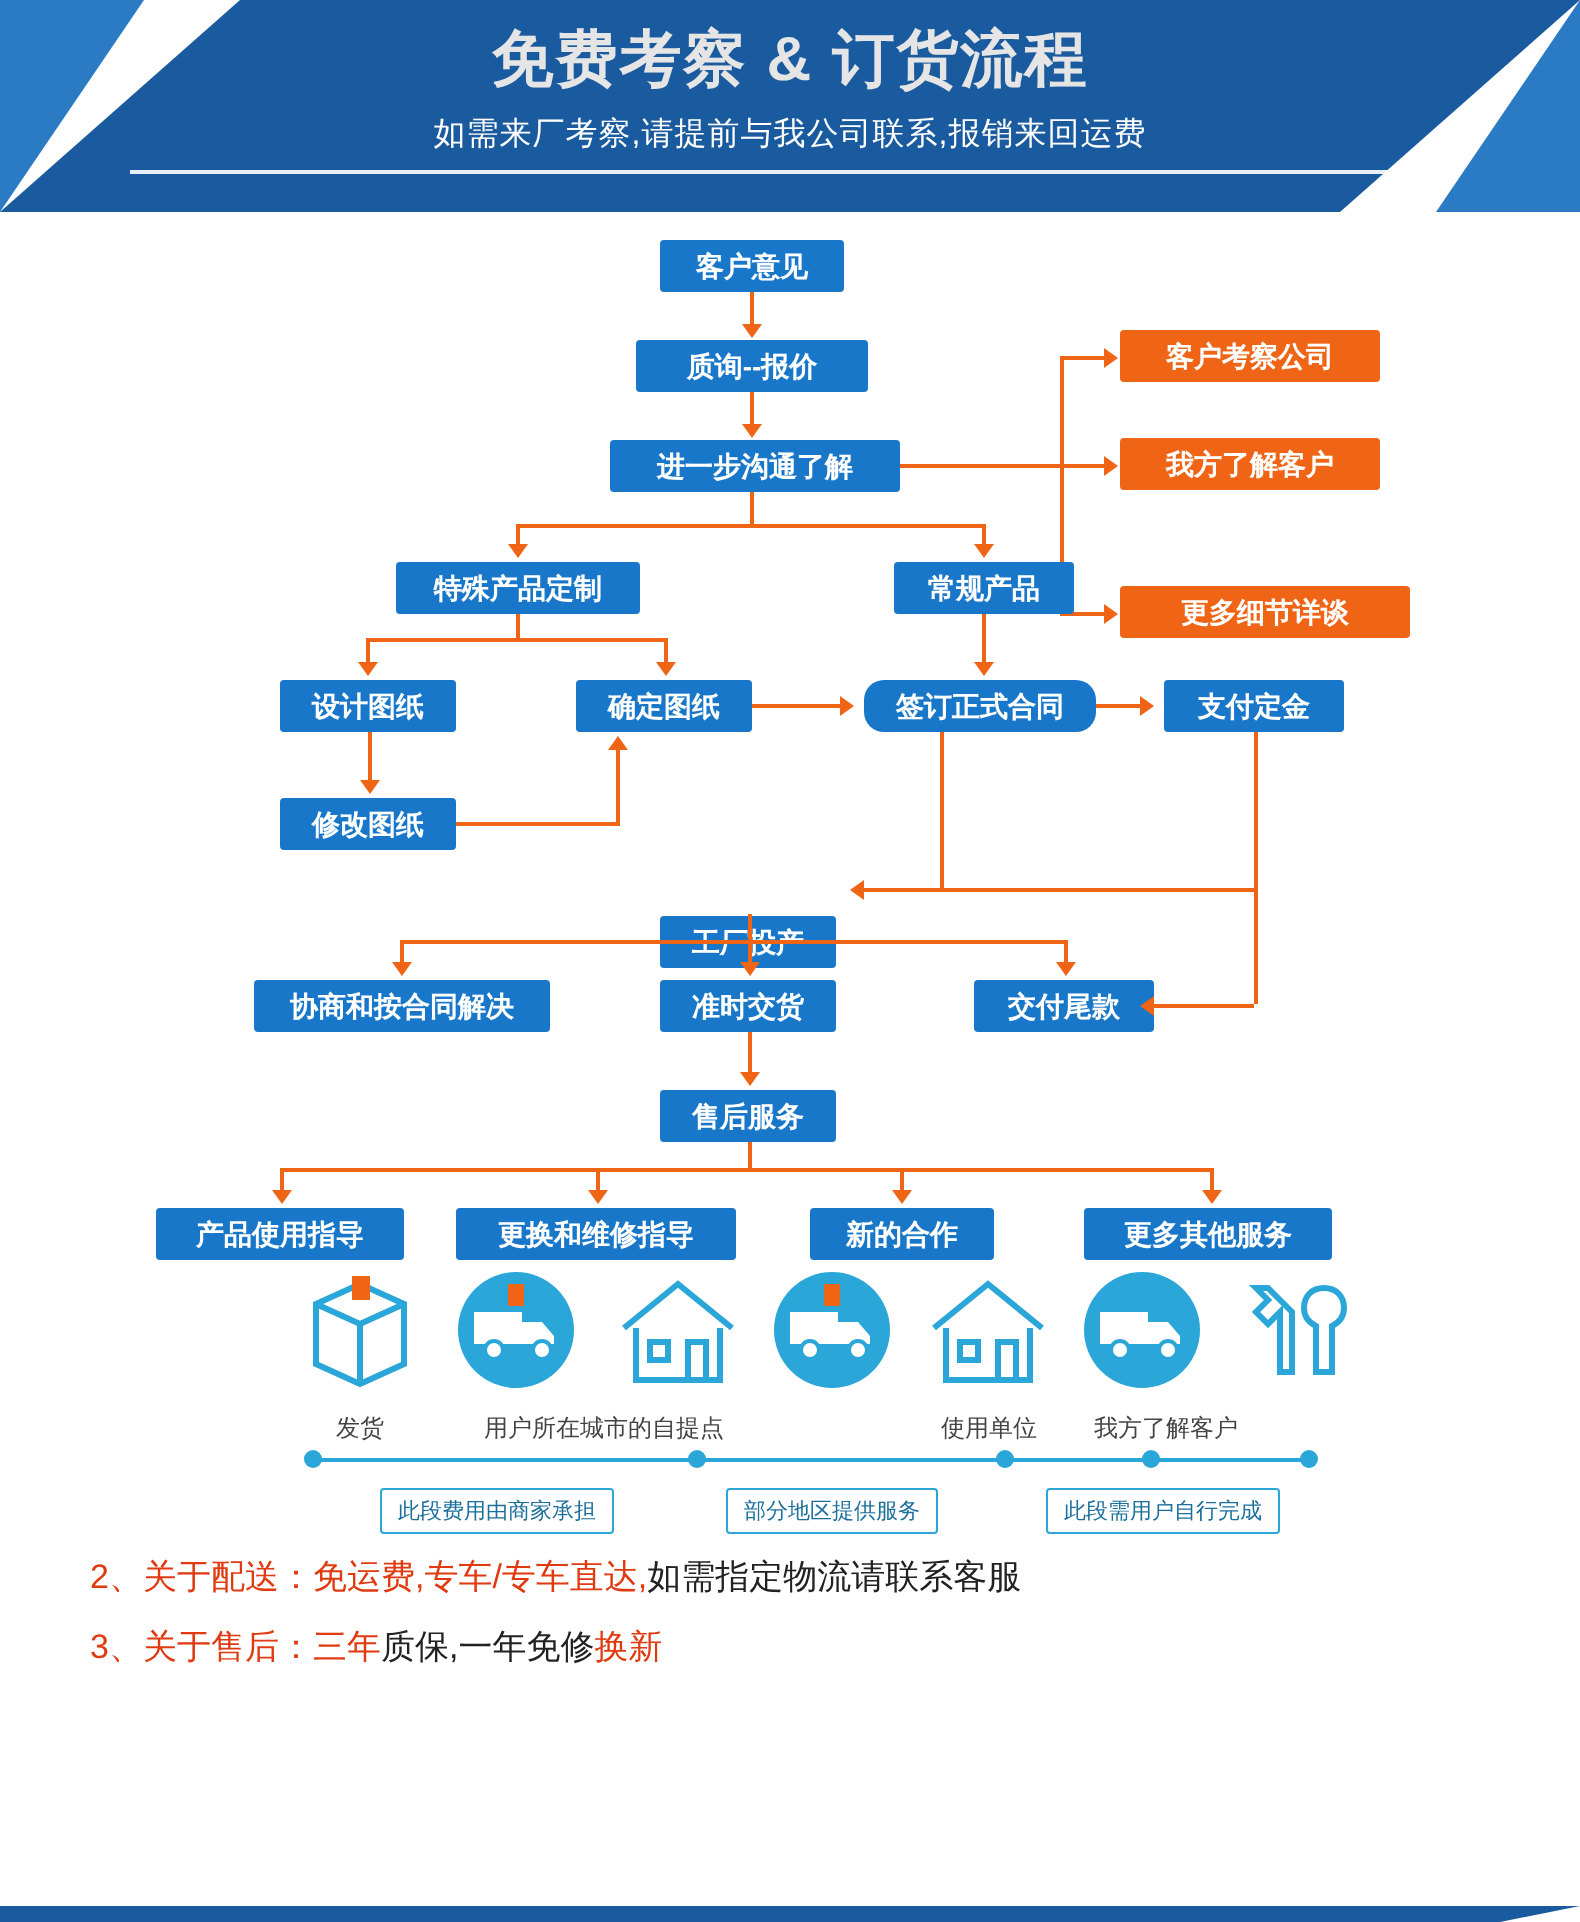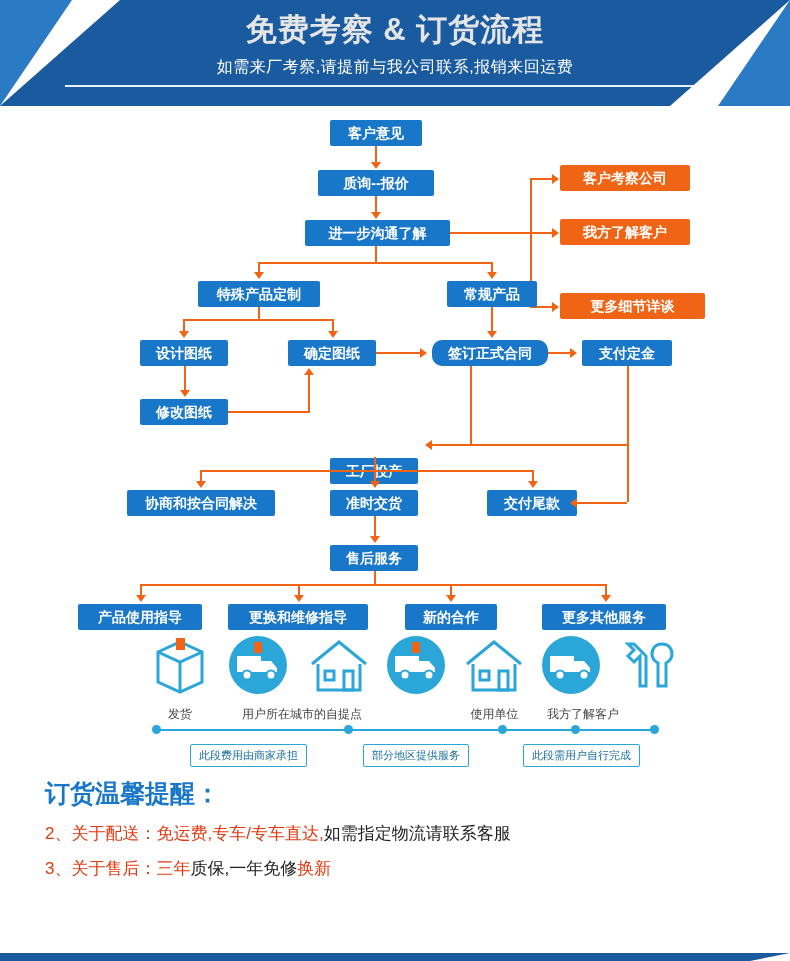--- a/index.html
+++ b/index.html
@@ -378,21 +378,20 @@
   <div class="tl-dot" style="left:498px;"></div>
   <div class="tl-dot" style="left:571px;"></div>
   <div class="tl-dot" style="left:650px;"></div>
 
   <div class="tl-lbl" style="left:190px;">此段费用由商家承担</div>
   <div class="tl-lbl" style="left:363px;">部分地区提供服务</div>
   <div class="tl-lbl" style="left:523px;">此段需用户自行完成</div>
 </div>
 
 <div class="notes">
-  <div class="notes-title">订货温馨提醒：</div>
 
 
   <div class="note-row">
     <span class="idx">2、</span><span class="lbl">关于配送：</span><span class="hl">免运费,专车/专车直达,</span><span class="body">如需指定物流请联系客服</span>
   </div>
 
   <div class="note-row">
     <span class="idx">3、</span><span class="lbl">关于售后：</span><span class="hl">三年</span><span class="body">质保,一年免修</span><span class="hl">换新</span>
   </div>
 </div>

